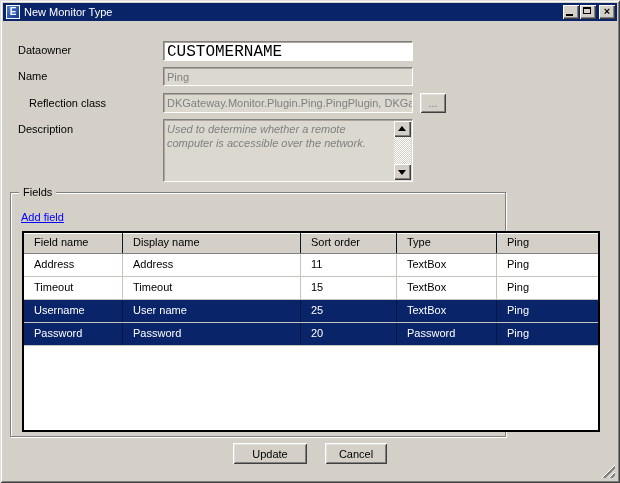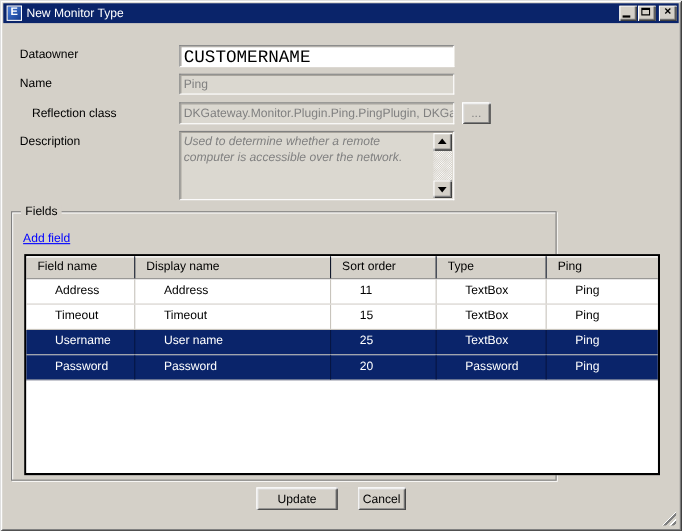--- a/index.html
+++ b/index.html
@@ -57,31 +57,31 @@
   
   .grid{position:absolute;left:11px;top:38px;width:578px;height:201px;box-sizing:border-box;
     border:2px solid #000;background:#fff;display:flex;flex-direction:column;}
   .grid-header{display:grid;grid-template-columns:99px 178px 96px 100px 1fr;background:#d4d0c8;
     height:20px;flex:0 0 auto;border-bottom:1px solid #808080;}
   .hcell{padding-left:10px;line-height:19px;border-right:1px solid #0f172a;box-shadow:inset 0 1px 0 #fff;
     white-space:nowrap;overflow:hidden;}
   .hcell:last-child{border-right:none;}
   .grid-row{display:grid;grid-template-columns:99px 178px 96px 100px 1fr;height:22px;flex:0 0 auto;
     border-bottom:1px solid #c8c4bc;background:#fff;}
-  .cell{padding-left:26px;line-height:21px;border-right:1px solid #c8c4bc;white-space:nowrap;overflow:hidden;}
+  .cell{padding-left:10px;line-height:21px;border-right:1px solid #c8c4bc;white-space:nowrap;overflow:hidden;}
   .cell:last-child{border-right:none;}
   .grid-row.selected{background:#0a246a;color:#fff;}
   .grid-row.selected .cell{border-right-color:#061543;}
   .grid-filler{flex:1 1 auto;background:#fff;}
   
   .btn{position:absolute;top:443px;height:21px;background:#d4d0c8;border:none;
     box-shadow:inset 1px 1px 0 #fff, inset -1px -1px 0 #404040, inset 2px 2px 0 #dfdfdf, inset -2px -2px 0 #808080;
     font-family:"Liberation Sans",sans-serif;font-size:11px;color:#000;padding:0;cursor:default;}
   .btn-update{left:233px;width:74px;}
-  .btn-cancel{left:325px;width:44px;}
+  .btn-cancel{left:325px;width:62px;}
   
   .grip{position:absolute;right:5px;bottom:5px;width:14px;height:14px;
     background:repeating-linear-gradient(135deg,#fff 0 1px,#808080 1px 3px,#d4d0c8 3px 5px);
     clip-path:polygon(100% 0,100% 100%,0 100%);}
 </style>
 </head>
 <body>
 
 <div class="window">
 

